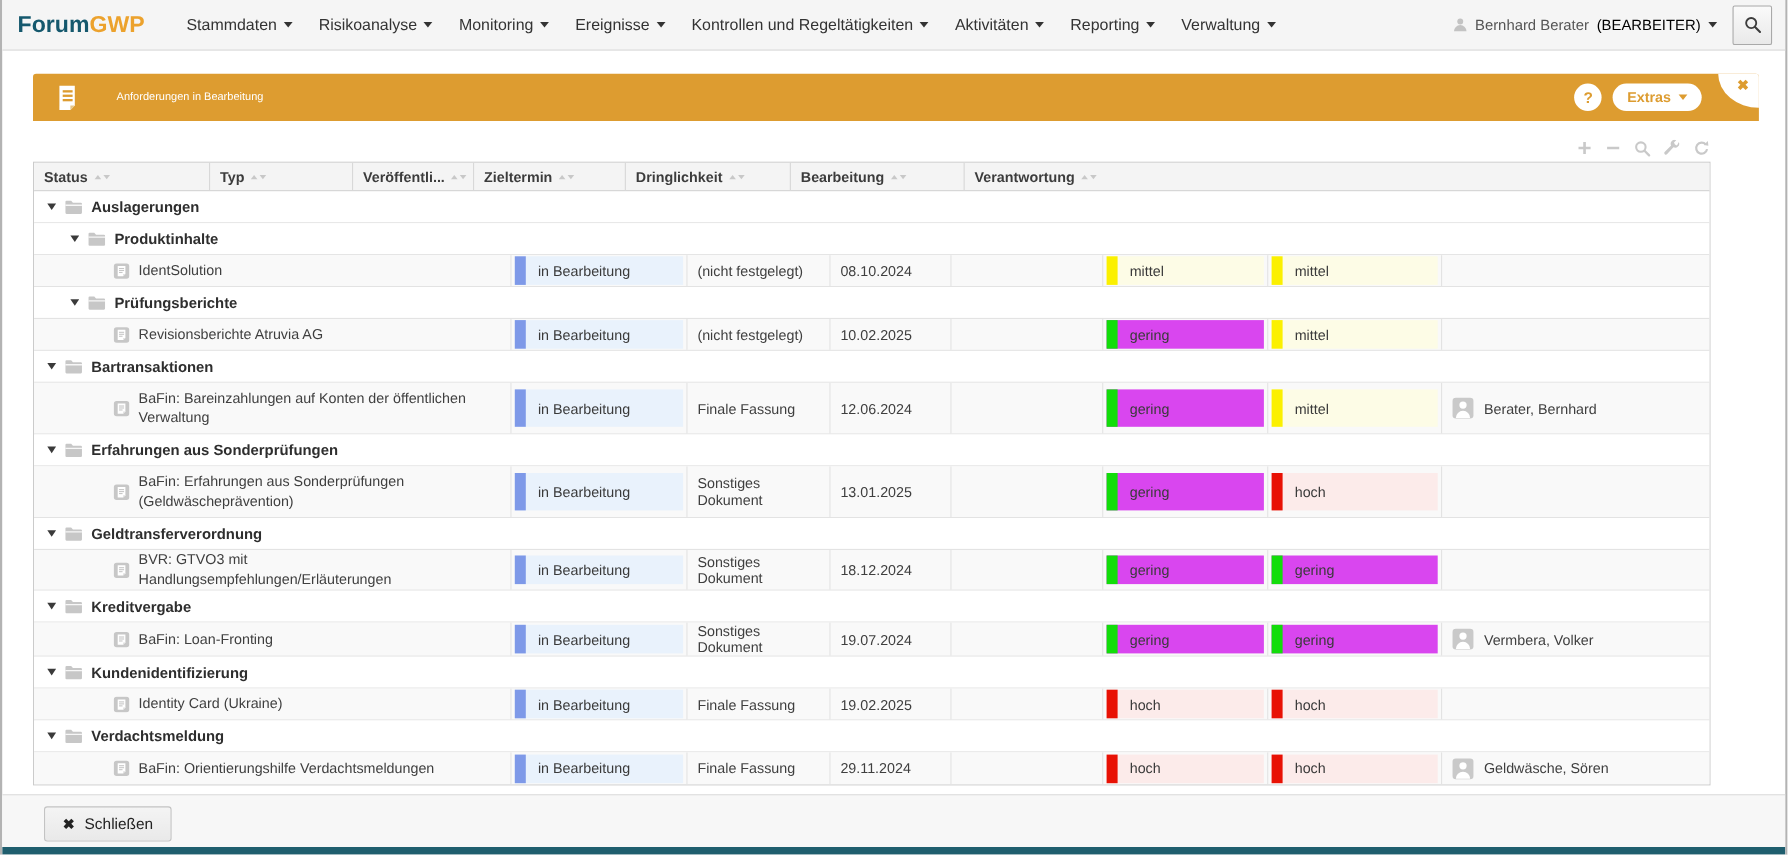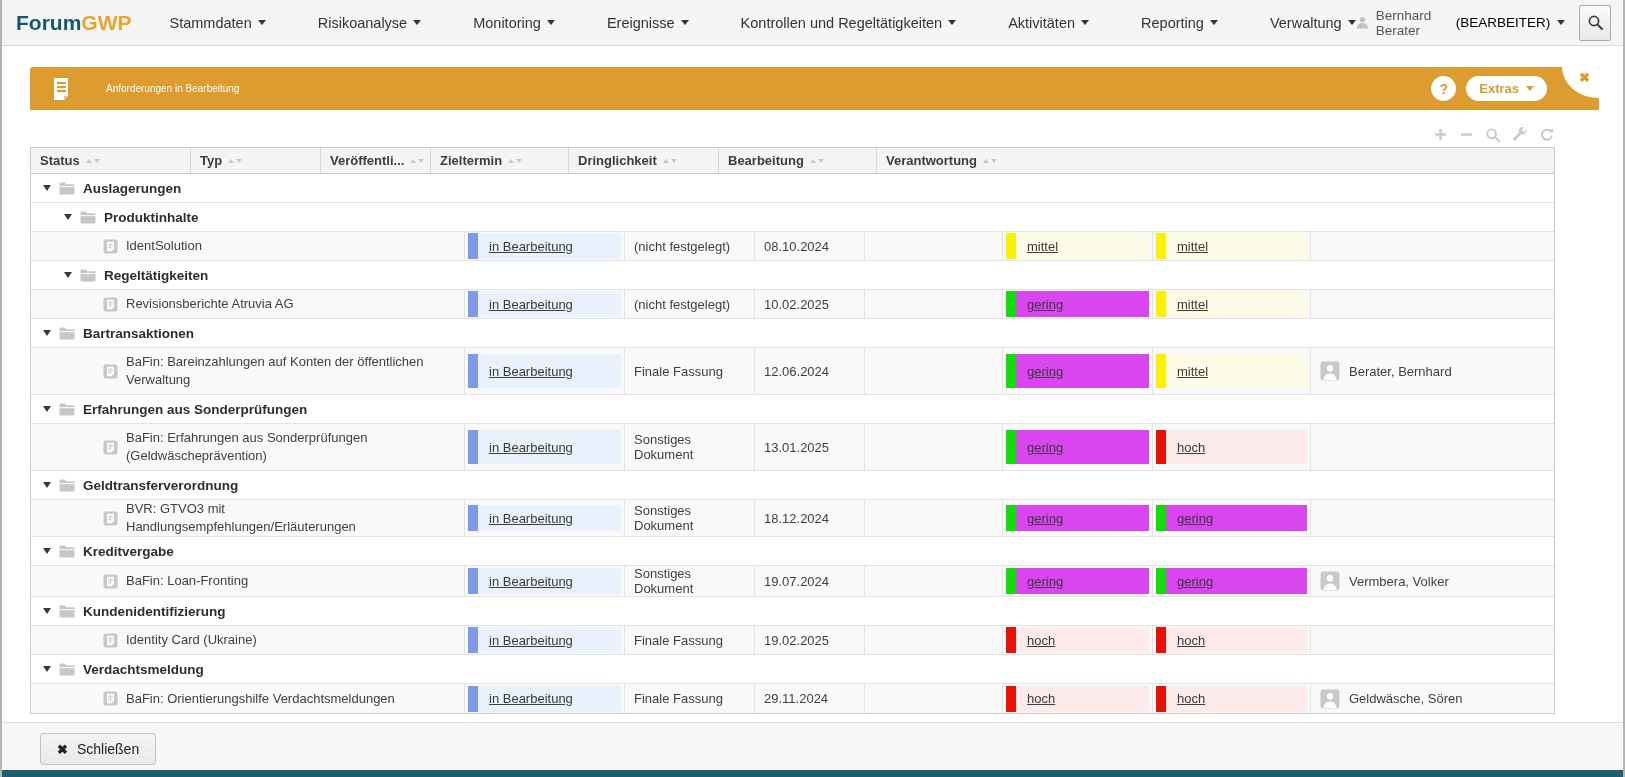--- a/index.html
+++ b/index.html
@@ -11,21 +11,21 @@
     overflow:hidden;
   }
   
   .navbar {
     height:46px; background:#f5f5f5; border-bottom:1px solid #d9d9d9;
     display:flex; align-items:center; padding:0 12px 0 14px;
   }
   .logo { font-size:21px; font-weight:bold; letter-spacing:0; margin-right:38px; cursor:default; }
   .logo .lg1 { color:#15586d; }
   .logo .lg2 { color:#eca22d; }
-  .nav-items { display:flex; align-items:flex-end; gap:52px; }
+  .nav-items { display:flex; align-items:flex-end; gap:24px; }
   .nav-item { font-size:14.5px; color:#333; cursor:pointer; white-space:nowrap; display:flex; align-items:center; gap:6px; }
   .caret-down { width:0; height:0; border-left:4px solid transparent; border-right:4px solid transparent; border-top:5px solid #333; display:inline-block; }
   .nav-right { margin-left:auto; display:flex; align-items:center; gap:14px; }
   .nav-user { display:flex; align-items:center; gap:7px; font-size:13.5px; color:#555; cursor:pointer; }
   .nav-user .role { color:#000000; }
   .person-glyph { width:13px; height:13px; display:inline-block; }
   .search-btn {
     width:36px; height:36px; border:1px solid #a9a9a9; border-radius:2px;
     background:linear-gradient(#fafafa,#e9e9e9); display:flex; align-items:center; justify-content:center; cursor:pointer;
   }
@@ -77,21 +77,21 @@
   .gcell { display:flex; align-items:center; width:100%; }
   .tree-caret { width:0; height:0; border-left:4.5px solid transparent; border-right:4.5px solid transparent; border-top:6px solid #3a3a3a; margin-right:7px; flex:none; }
   .group-label { font-weight:bold; font-size:13.5px; color:#2e2e2e; margin-left:7px; }
   .cell {
     display:flex; align-items:center; padding:0 9px; font-size:13px; color:#3f3f3f;
     border-right:1px solid #e3e3e3; overflow:hidden;
   }
   .cell:last-child { border-right:none; }
   .cell.c-bez { padding-left:72px; cursor:pointer; }
   .item-name { max-width:322px; line-height:18px; margin-left:8px; }
-  .chip-cell { padding:0 3px;text-decoration:underline; }
+  .chip-cell { padding:0 3px; }
   .chip { display:flex; align-items:center; height:26px; width:100%; }
   .row.tall .chip { height:34px; }
   .chip .bar { width:10px; align-self:stretch; flex:none; }
   .chip .chip-label { padding-left:11px; font-size:13px; color:#3a3a3a; white-space:nowrap; }
   .chip-blue   { background:#e9f2fc; } .chip-blue .bar   { background:#7e99e8; }
   .chip-yellow { background:#fdfce6; } .chip-yellow .bar { background:#fbf000; }
   .chip-green  { background:#d946ef; } .chip-green .bar  { background:#12dd0a; }
   .chip-red    { background:#fcebea; } .chip-red .bar    { background:#e81104; }
   .verant-wrap { display:flex; align-items:center; gap:9px; }
   
@@ -335,21 +335,21 @@
       
     </div>
   </div>
         <div class="row group-row">
     <div class="gcell" style="padding-left: 33px;">
       <span class="tree-caret"></span>
       <svg width="18" height="15" viewBox="0 0 18 15">
               <path d="M1.5 2.5 a1 1 0 0 1 1-1 h4.2 l1.6 1.8 h7.2 a1 1 0 0 1 1 1 v8.2 a1 1 0 0 1-1 1 H2.5 a1 1 0 0 1-1-1 z" fill="#c7c7c7"></path>
               <path d="M1.5 5 h15 v1.2 h-15 z" fill="#ffffff" opacity="0.85"></path>
             </svg>
-      <span class="group-label">Regeltätigkeiten</span>
+      <span class="group-label">Prüfungsberichte</span>
     </div>
   </div>
         <div class="row item-row">
     <div class="cell c-bez">
       <svg width="15" height="15" viewBox="0 0 15 15" style="flex:none">
               <rect x="0.5" y="0.5" width="14" height="14" rx="2.5" fill="#c7c7c7"></rect>
               <path d="M4 2.8 h7 v7.4 l-2 2 H4 z" fill="#fff"></path>
               <rect x="5.2" y="4.6" width="4.6" height="1" fill="#c7c7c7"></rect>
               <rect x="5.2" y="6.4" width="4.6" height="1" fill="#c7c7c7"></rect>
               <rect x="5.2" y="8.2" width="3.2" height="1" fill="#c7c7c7"></rect>

